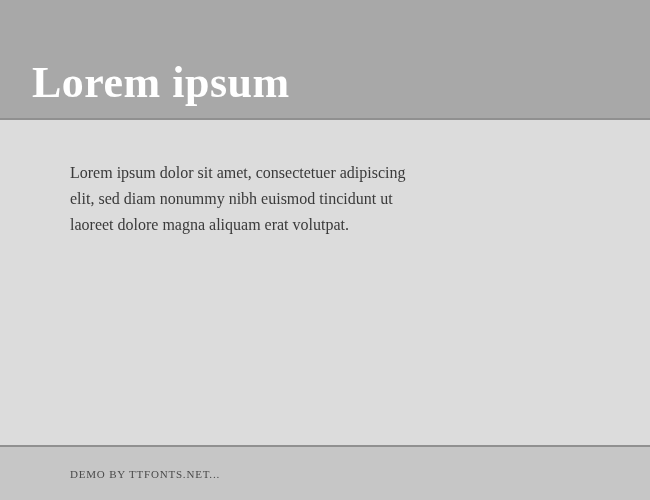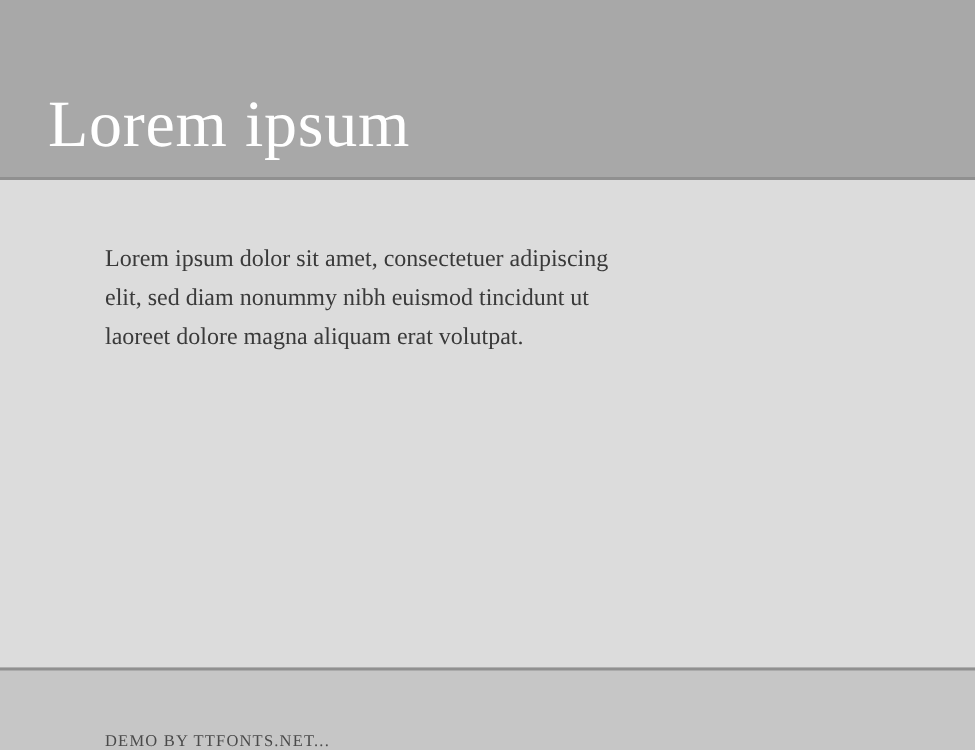--- a/index.html
+++ b/index.html
@@ -15,21 +15,21 @@
       height: 120px;
       background: #a8a8a8;
       border-bottom: 2px solid #909090;
       display: flex;
       align-items: flex-end;
       padding: 0 0 10px 32px;
     }
     .title {
       color: #ffffff;
       font-size: 44px;
-      font-weight: normal;
+      font-weight: bold;
       letter-spacing: 0.5px;
       font-family: Georgia, serif;
       text-align: right;
     }
     .body-area {
       width: 100%;
       height: 325px;
       background: #dcdcdc;
       padding: 40px 0 0 70px;
     }
@@ -39,21 +39,21 @@
       line-height: 1.62;
       max-width: 340px;
       font-family: Georgia, serif;
     }
     .footer {
       width: 100%;
       height: 55px;
       background: #c6c6c6;
       border-top: 2px solid #909090;
       display: flex;
-      align-items: flex-end;
+      align-items: center;
       padding-left: 70px;
     }
     .footer-text {
       color: #4a4a4a;
       font-size: 11px;
       letter-spacing: 0.8px;
       font-family: Georgia, serif;
     }
   </style>
 </head>

